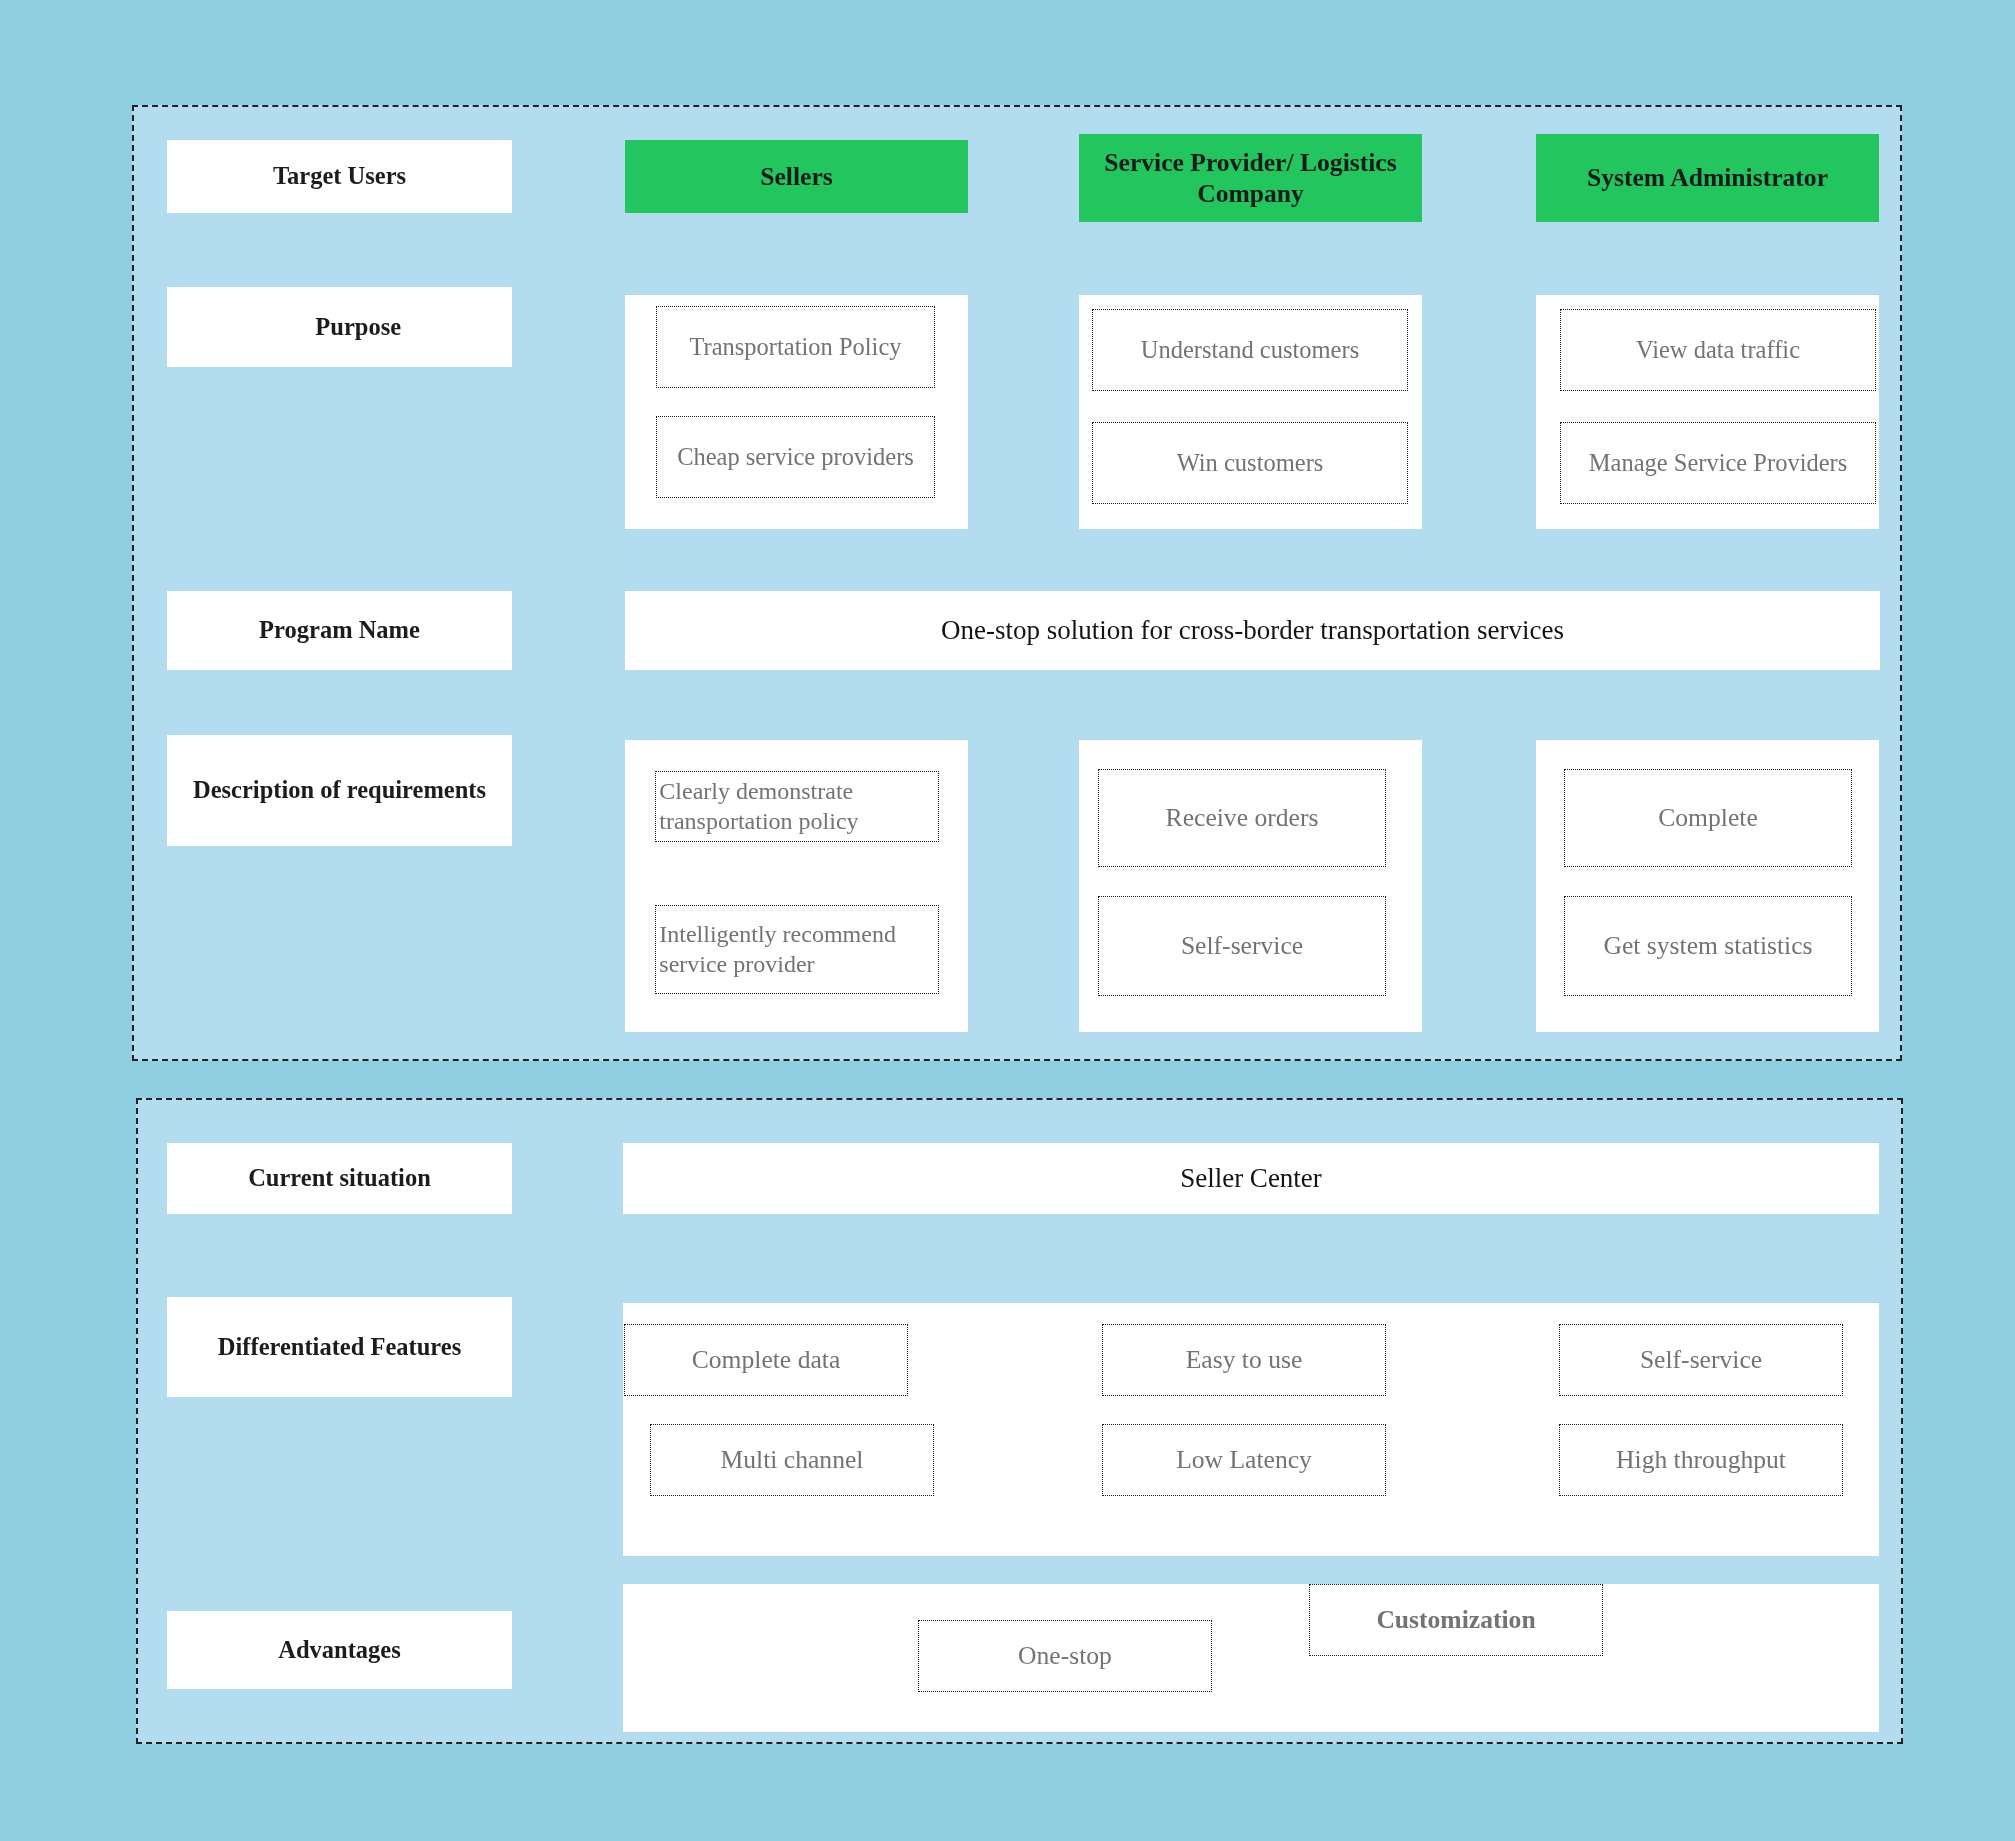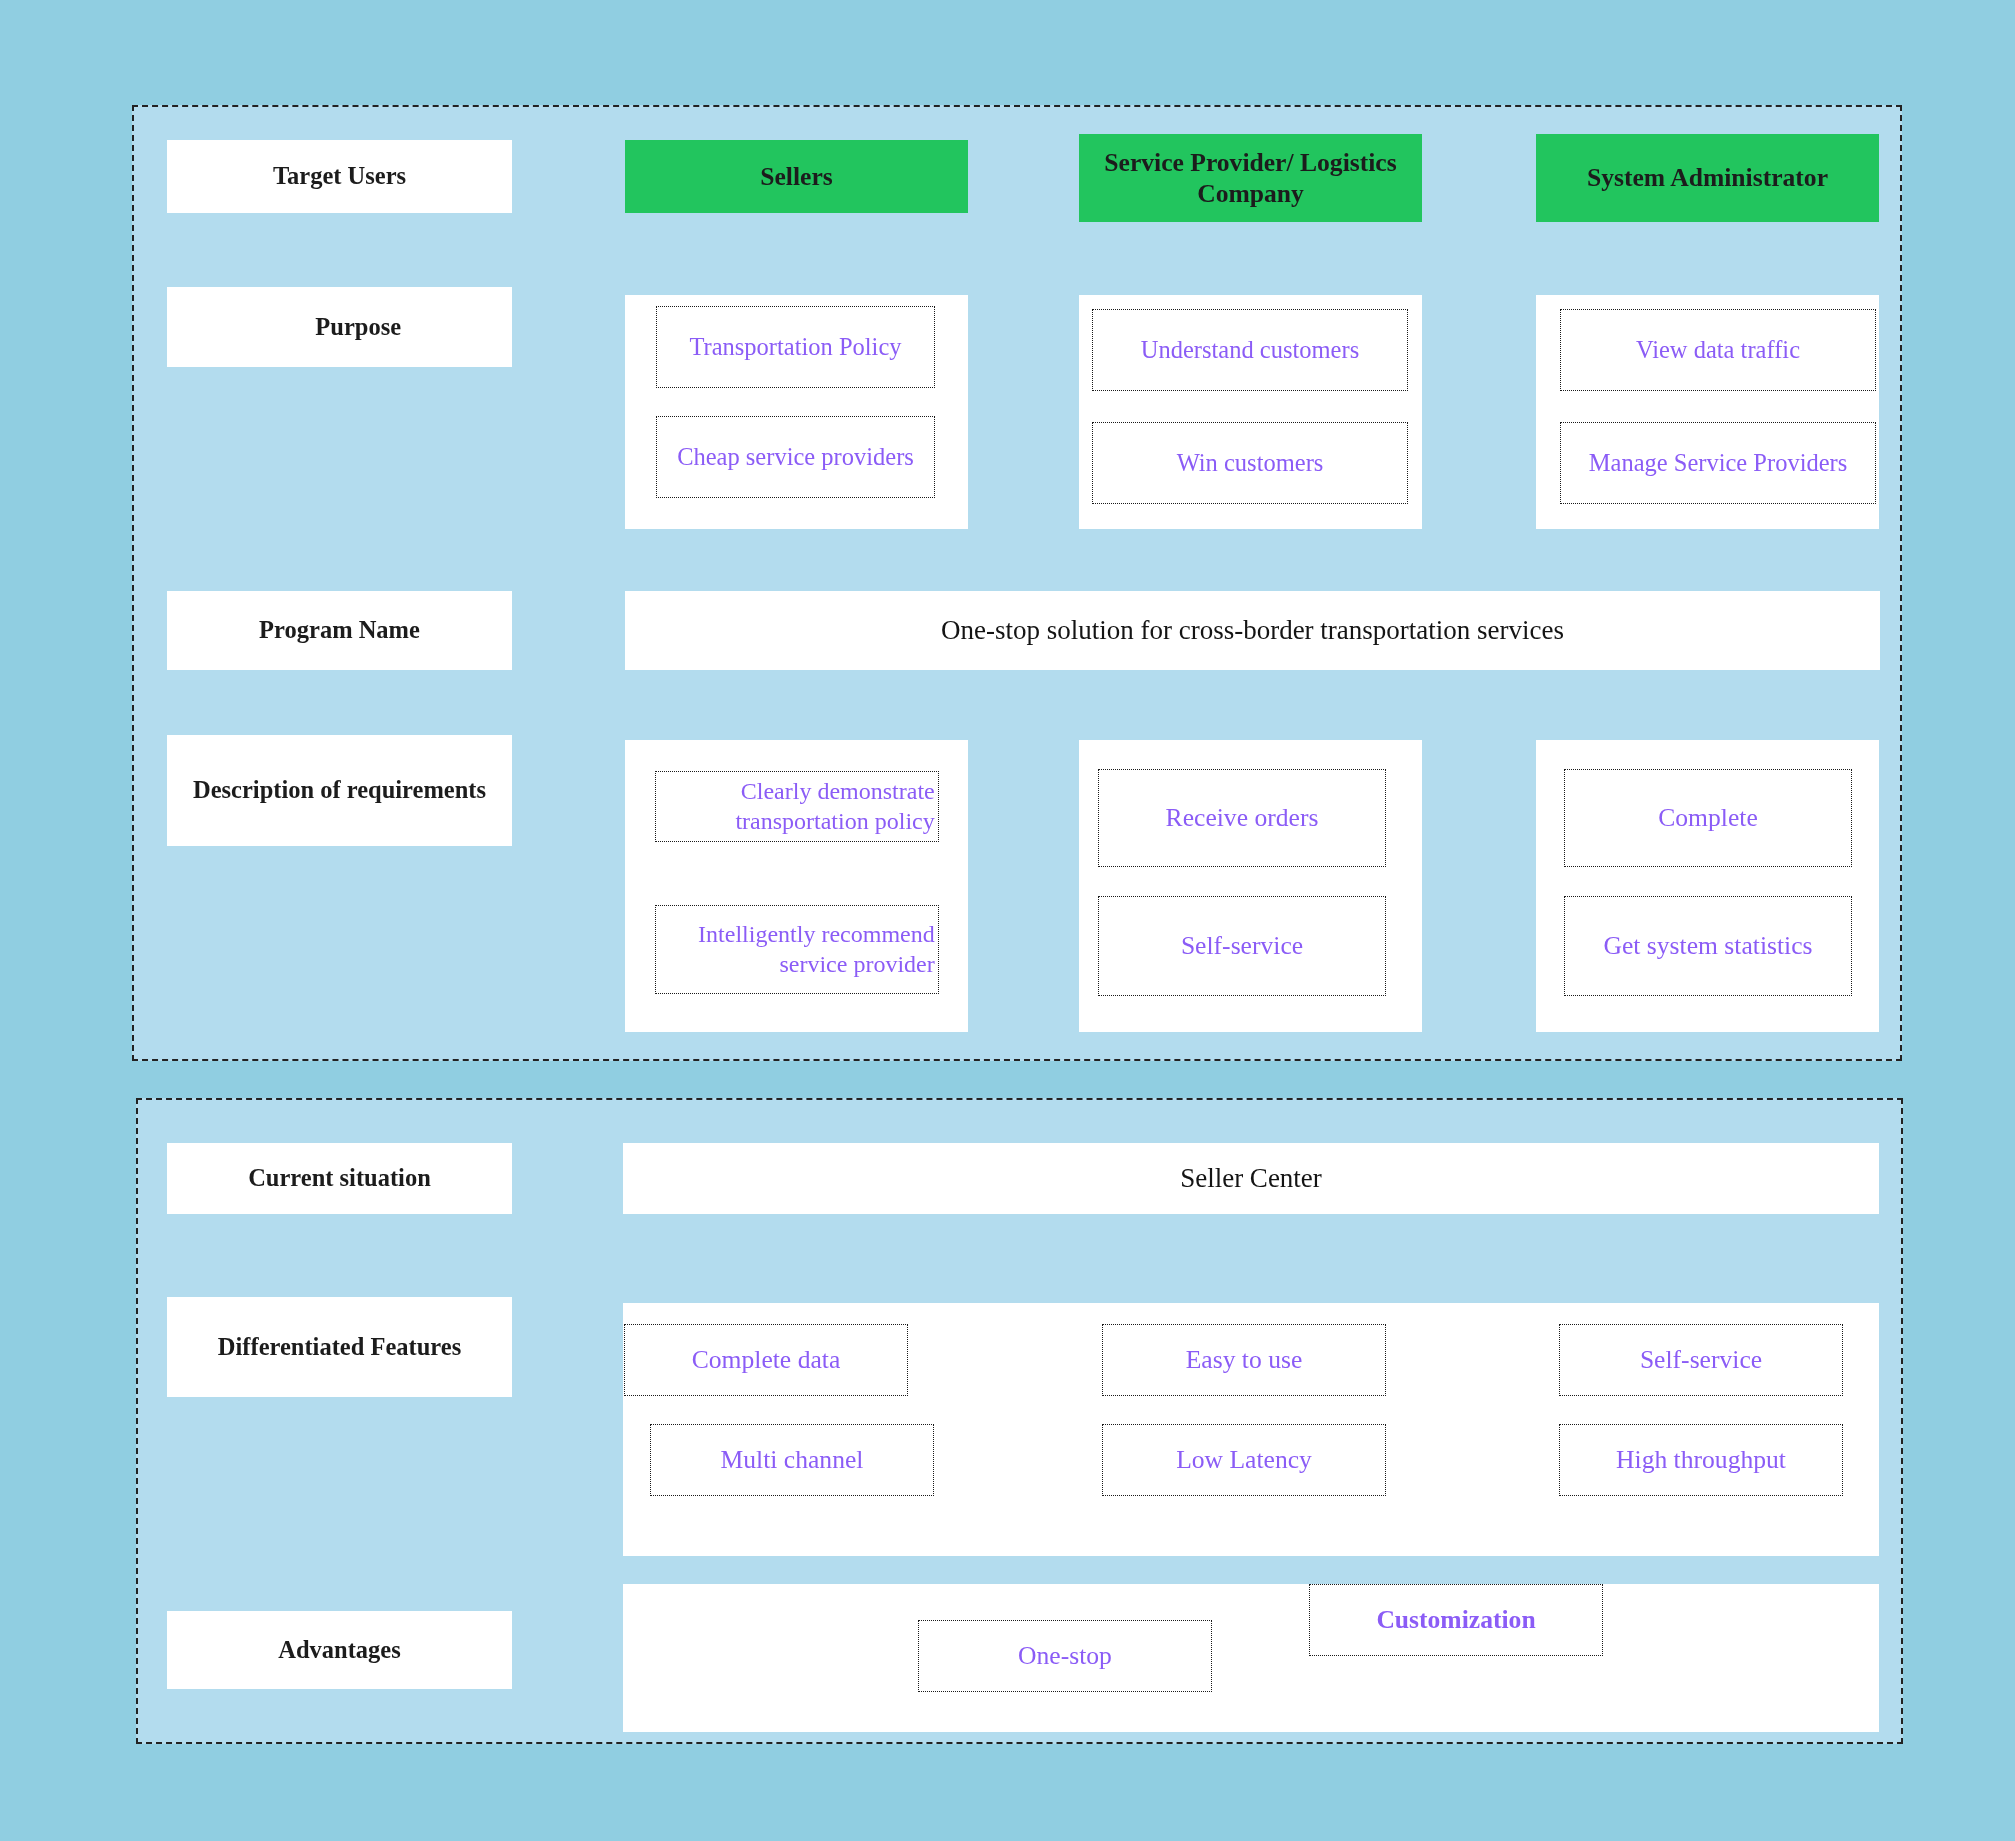--- a/index.html
+++ b/index.html
@@ -74,22 +74,22 @@
   }
 
   
   .chip {
     position: absolute;
     border: 1.7px dotted #1a1a1a;
     background: #ffffff;
     display: flex;
     align-items: center;
     justify-content: center;
-    text-align: right;
-    color: #8b5cf6;
+    text-align: left;
+    color: #737373;
     box-sizing: border-box;
     line-height: 1.22;
     padding: 1.1px 3.3px;
   }
   .chip.sz-lg  { font-size: 25.6px; }
   .chip.sz-md  { font-size: 24.5px; }
   .chip.sz-sm  { font-size: 24px; }
 
   
   .card-text {

